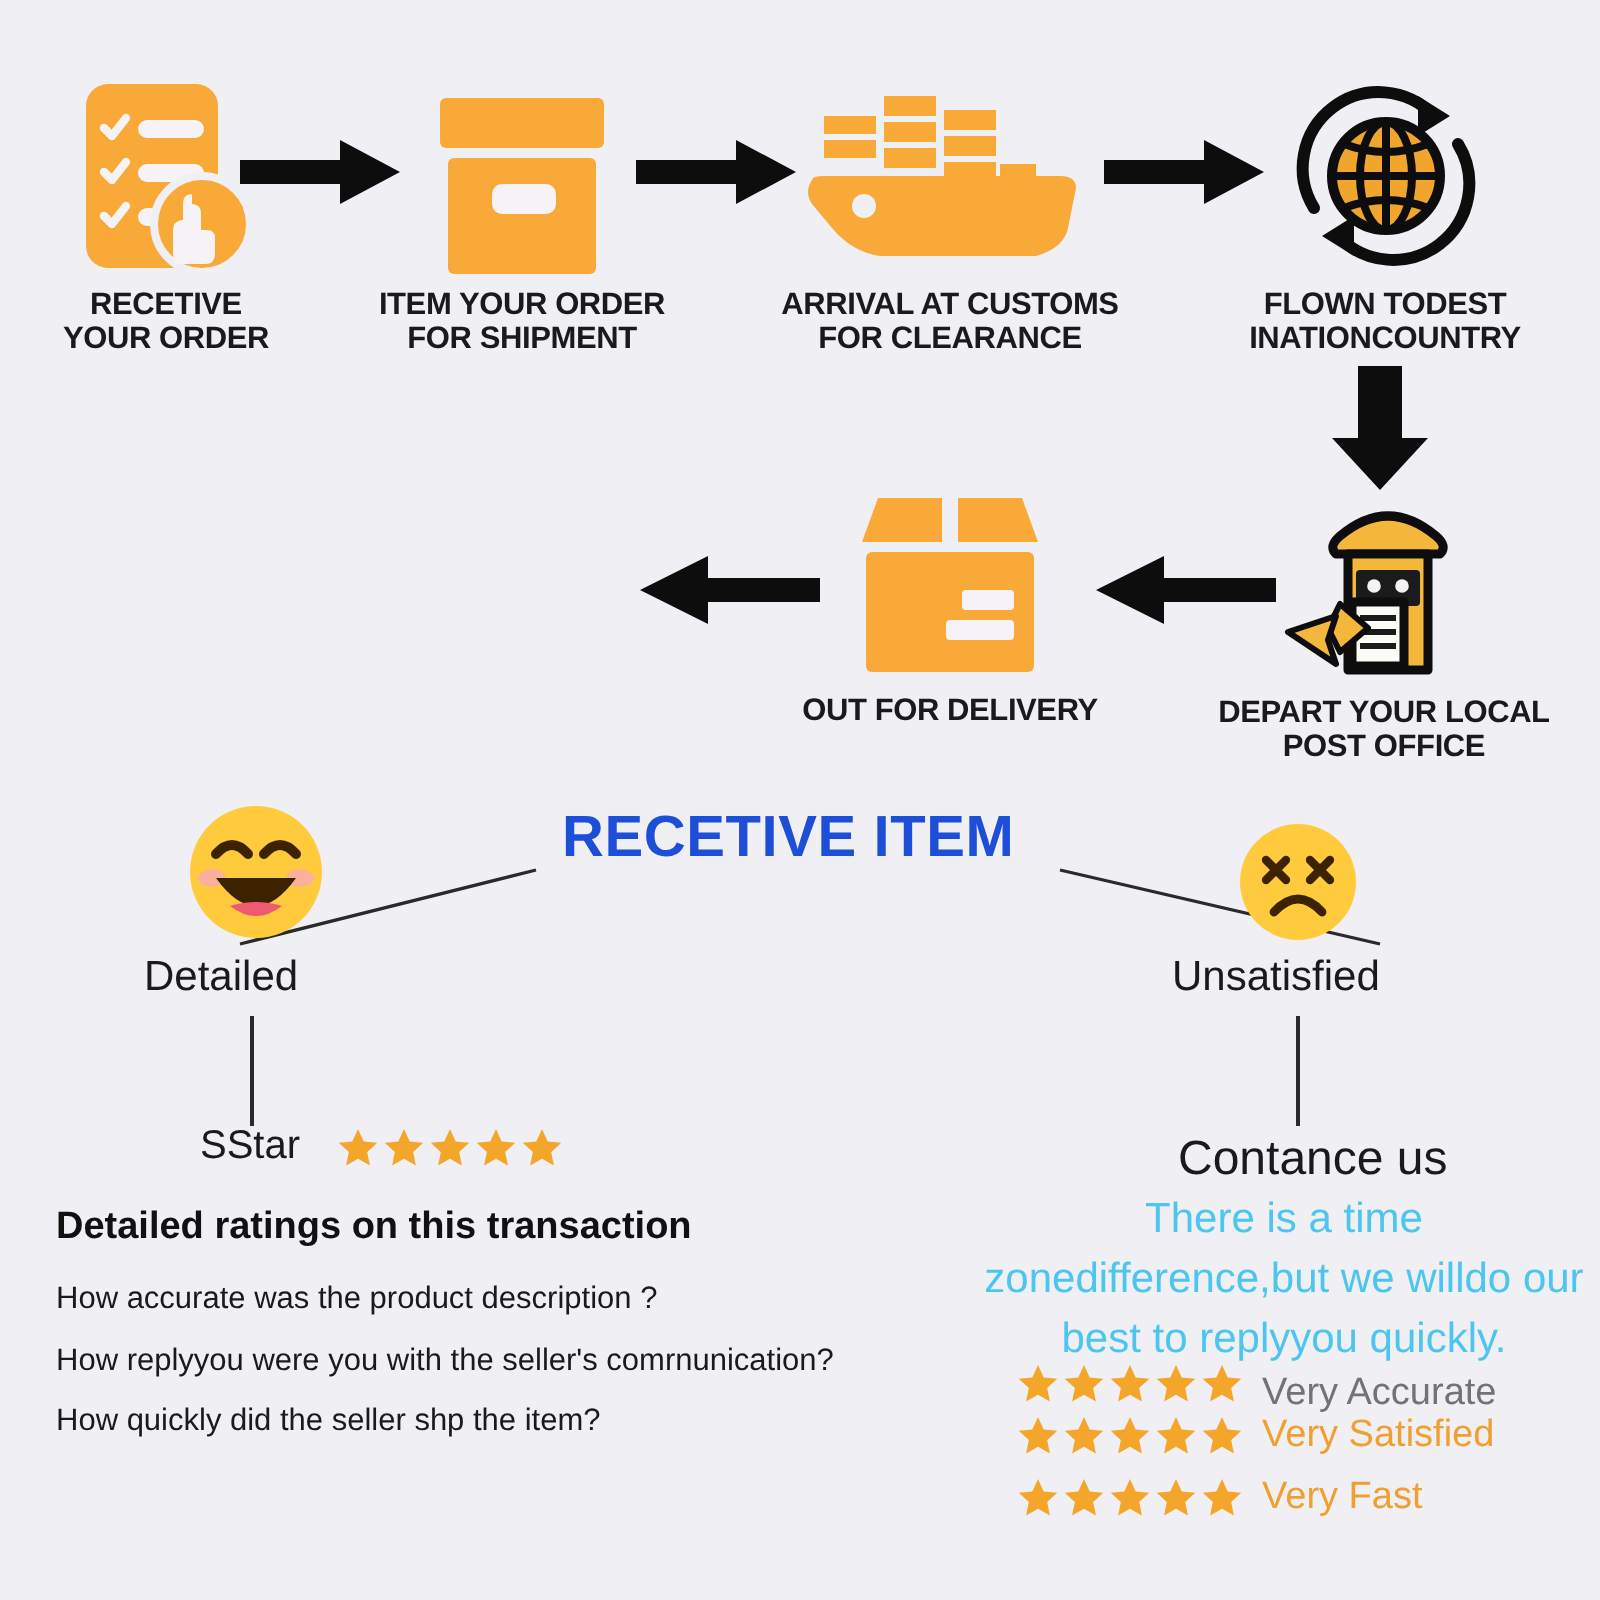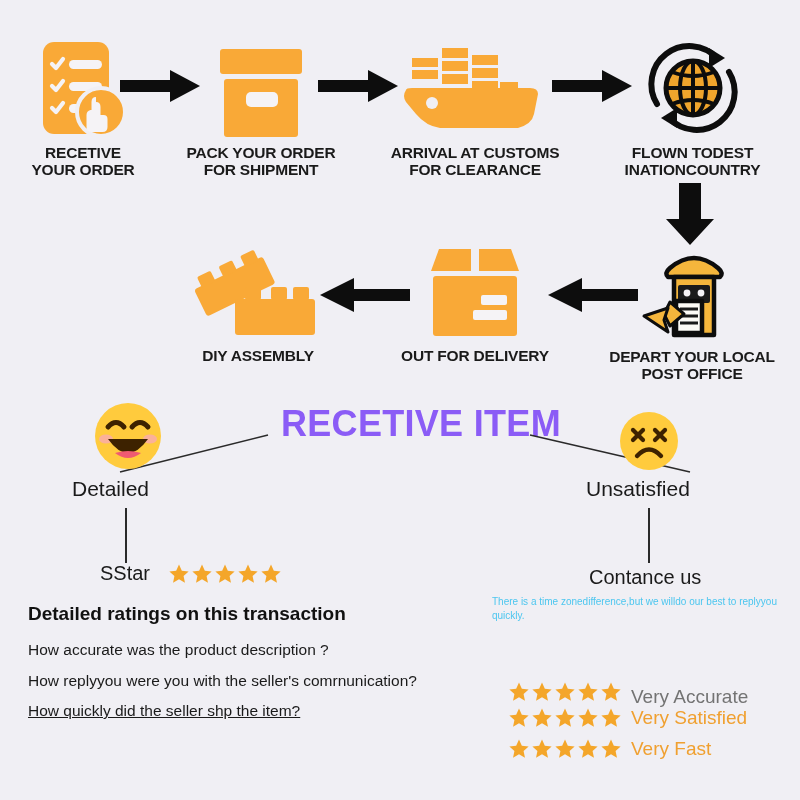--- a/index.html
+++ b/index.html
@@ -29,22 +29,22 @@
     font-family:"Liberation Sans", sans-serif;
   }
 
   
   .arrow{position:absolute;}
 
   
   .recv-title{
     position:absolute;
     font-weight:bold;
-    font-size:36px;
-    color:#8b5cf6;
+    font-size:29px;
+    color:#1d4ed8;
     letter-spacing:0.3px;
     white-space:nowrap;
   }
 
   .face-label{
     position:absolute;
     font-size:21px;
     color:#1a1a1a;
     white-space:nowrap;
   }
@@ -68,29 +68,30 @@
   }
   .q-line{
     position:absolute;
     font-size:15.5px;
     color:#1a1a1a;
     white-space:nowrap;
   }
 
   .contact-head{
     position:absolute;
-    font-size:20px;
+    font-size:24px;
     color:#1a1a1a;
     white-space:nowrap;
   }
   .contact-body{
     position:absolute;
-    font-size:10px;
+    font-size:21px;
     line-height:1.42;
     width:300px;
+    text-align:center;
   }
 
   .rate-row{
     position:absolute;
     display:flex;
     align-items:center;
     gap:9px;
     white-space:nowrap;
   }
   .rate-label{font-size:19px;}
@@ -135,21 +136,21 @@
   </div>
 
   <div class="step" style="left:186px;top:30px;width:150px;">
     <div class="icon-wrap">
       <svg width="100" height="96" viewBox="0 0 100 96">
         <rect x="9" y="5" width="82" height="25" rx="3" fill="#f9a937"></rect>
         <rect x="13" y="35" width="74" height="58" rx="3" fill="#f9a937"></rect>
         <rect x="35" y="48" width="32" height="15" rx="5" fill="#f5f3f6"></rect>
       </svg>
     </div>
-    <div class="caption">PACK YOUR ORDER
+    <div class="caption">ITEM YOUR ORDER
 FOR SHIPMENT</div>
   </div>
 
   <div class="arrow" style="left:318px;top:70px;">
     <svg width="80" height="32" viewBox="0 0 80 32">
       <path d="M0 10 h50 v-10 l30 16 l-30 16 v-10 h-50 z" fill="#0d0d0d"></path>
     </svg>
   </div>
 
   <div class="step" style="left:385px;top:30px;width:180px;">
@@ -203,39 +204,20 @@
     <div class="caption">FLOWN TODEST
 INATIONCOUNTRY</div>
   </div>
 
   <div class="arrow" style="left:662px;top:183px;">
     <svg width="56" height="62" viewBox="0 0 56 62">
       <path d="M17 0 h22 v36 h13 l-24 26 l-24 -26 h13 z" fill="#0d0d0d"></path>
     </svg>
   </div>
 
-  <div class="step" style="left:178px;top:238px;width:160px;">
-    <div class="icon-wrap" style="height:105px;">
-      <svg width="130" height="100" viewBox="0 0 130 100">
-        <g fill="#f9a937">
-          <g transform="rotate(-26 44 48)">
-            <rect x="6" y="28" width="76" height="30" rx="3"></rect>
-            <rect x="14" y="18" width="15" height="12" rx="2"></rect>
-            <rect x="38" y="18" width="15" height="12" rx="2"></rect>
-            <rect x="62" y="18" width="15" height="12" rx="2"></rect>
-          </g>
-          <rect x="42" y="56" width="80" height="36" rx="3"></rect>
-          <rect x="52" y="44" width="16" height="13" rx="2"></rect>
-          <rect x="78" y="44" width="16" height="13" rx="2"></rect>
-          <rect x="100" y="44" width="16" height="13" rx="2"></rect>
-        </g>
-      </svg>
-    </div>
-    <div class="caption">DIY ASSEMBLY</div>
-  </div>
 
   <div class="arrow" style="left:320px;top:278px;">
     <svg width="90" height="34" viewBox="0 0 90 34">
       <path d="M90 11 h-56 v-11 l-34 17 l34 17 v-11 h56 z" fill="#0d0d0d"></path>
     </svg>
   </div>
 
   <div class="step" style="left:395px;top:238px;width:160px;">
     <div class="icon-wrap" style="height:105px;">
       <svg width="104" height="100" viewBox="0 0 104 100">
@@ -344,21 +326,21 @@
       <svg width="22" height="22" viewBox="0 0 24 24">
           <path d="M12 1.6l3.1 6.8 7.4.8-5.5 5 1.5 7.3L12 17.8 5.5 21.5 7 14.2 1.5 9.2l7.4-.8z" fill="#f4a62a"></path>
         </svg>
     </span>
   </div>
 
   <div class="detailed-head" style="left:28px;top:603px;">Detailed ratings on this transaction</div>
 
   <div class="q-line" style="left:28px;top:641px;">How accurate was the product description ?</div>
   <div class="q-line" style="left:28px;top:672px;">How replyyou were you with the seller's comrnunication?</div>
-  <div class="q-line" style="left:28px;top:702px;text-decoration:underline;">How quickly did the seller shp the item?</div>
+  <div class="q-line" style="left:28px;top:702px;">How quickly did the seller shp the item?</div>
 
   <div class="contact-head" style="left:589px;top:566px;">Contance us</div>
 
   <div class="contact-body" style="left:492px;top:595px;color:#4cc6ef;">There is a time zonedifference,but we willdo our best to replyyou quickly.</div>
 
   <div class="rate-row" style="left:508px;top:676px;">
     <span class="stars">
       <svg width="22" height="22" viewBox="0 0 24 24">
           <path d="M12 1.6l3.1 6.8 7.4.8-5.5 5 1.5 7.3L12 17.8 5.5 21.5 7 14.2 1.5 9.2l7.4-.8z" fill="#f4a62a"></path>
         </svg>

